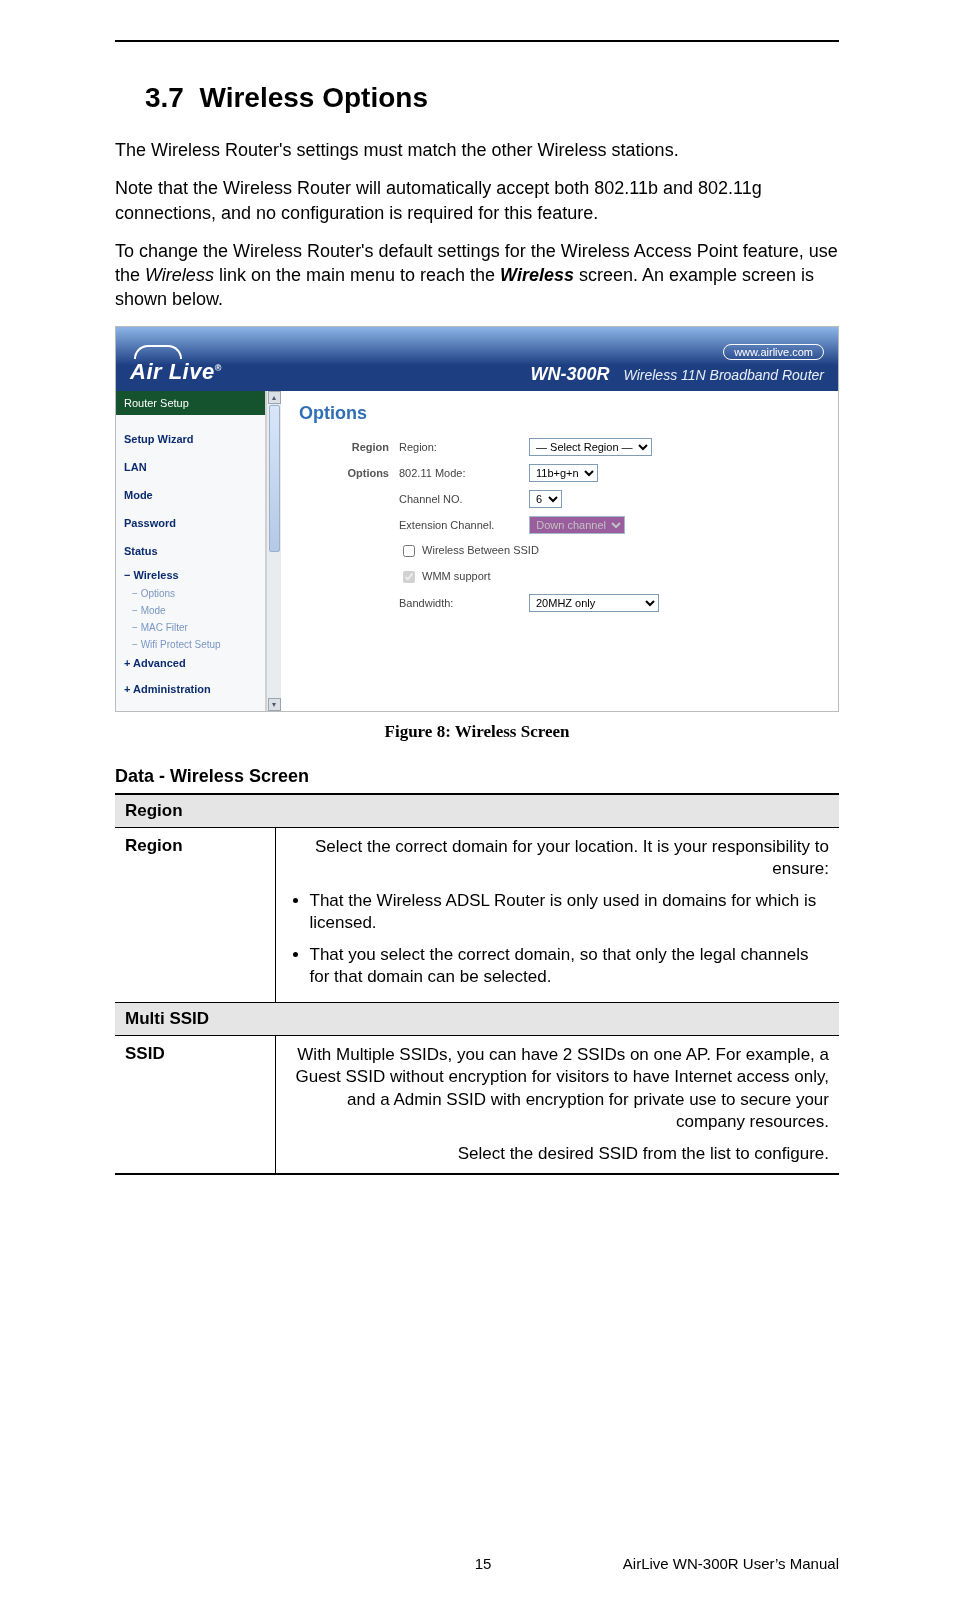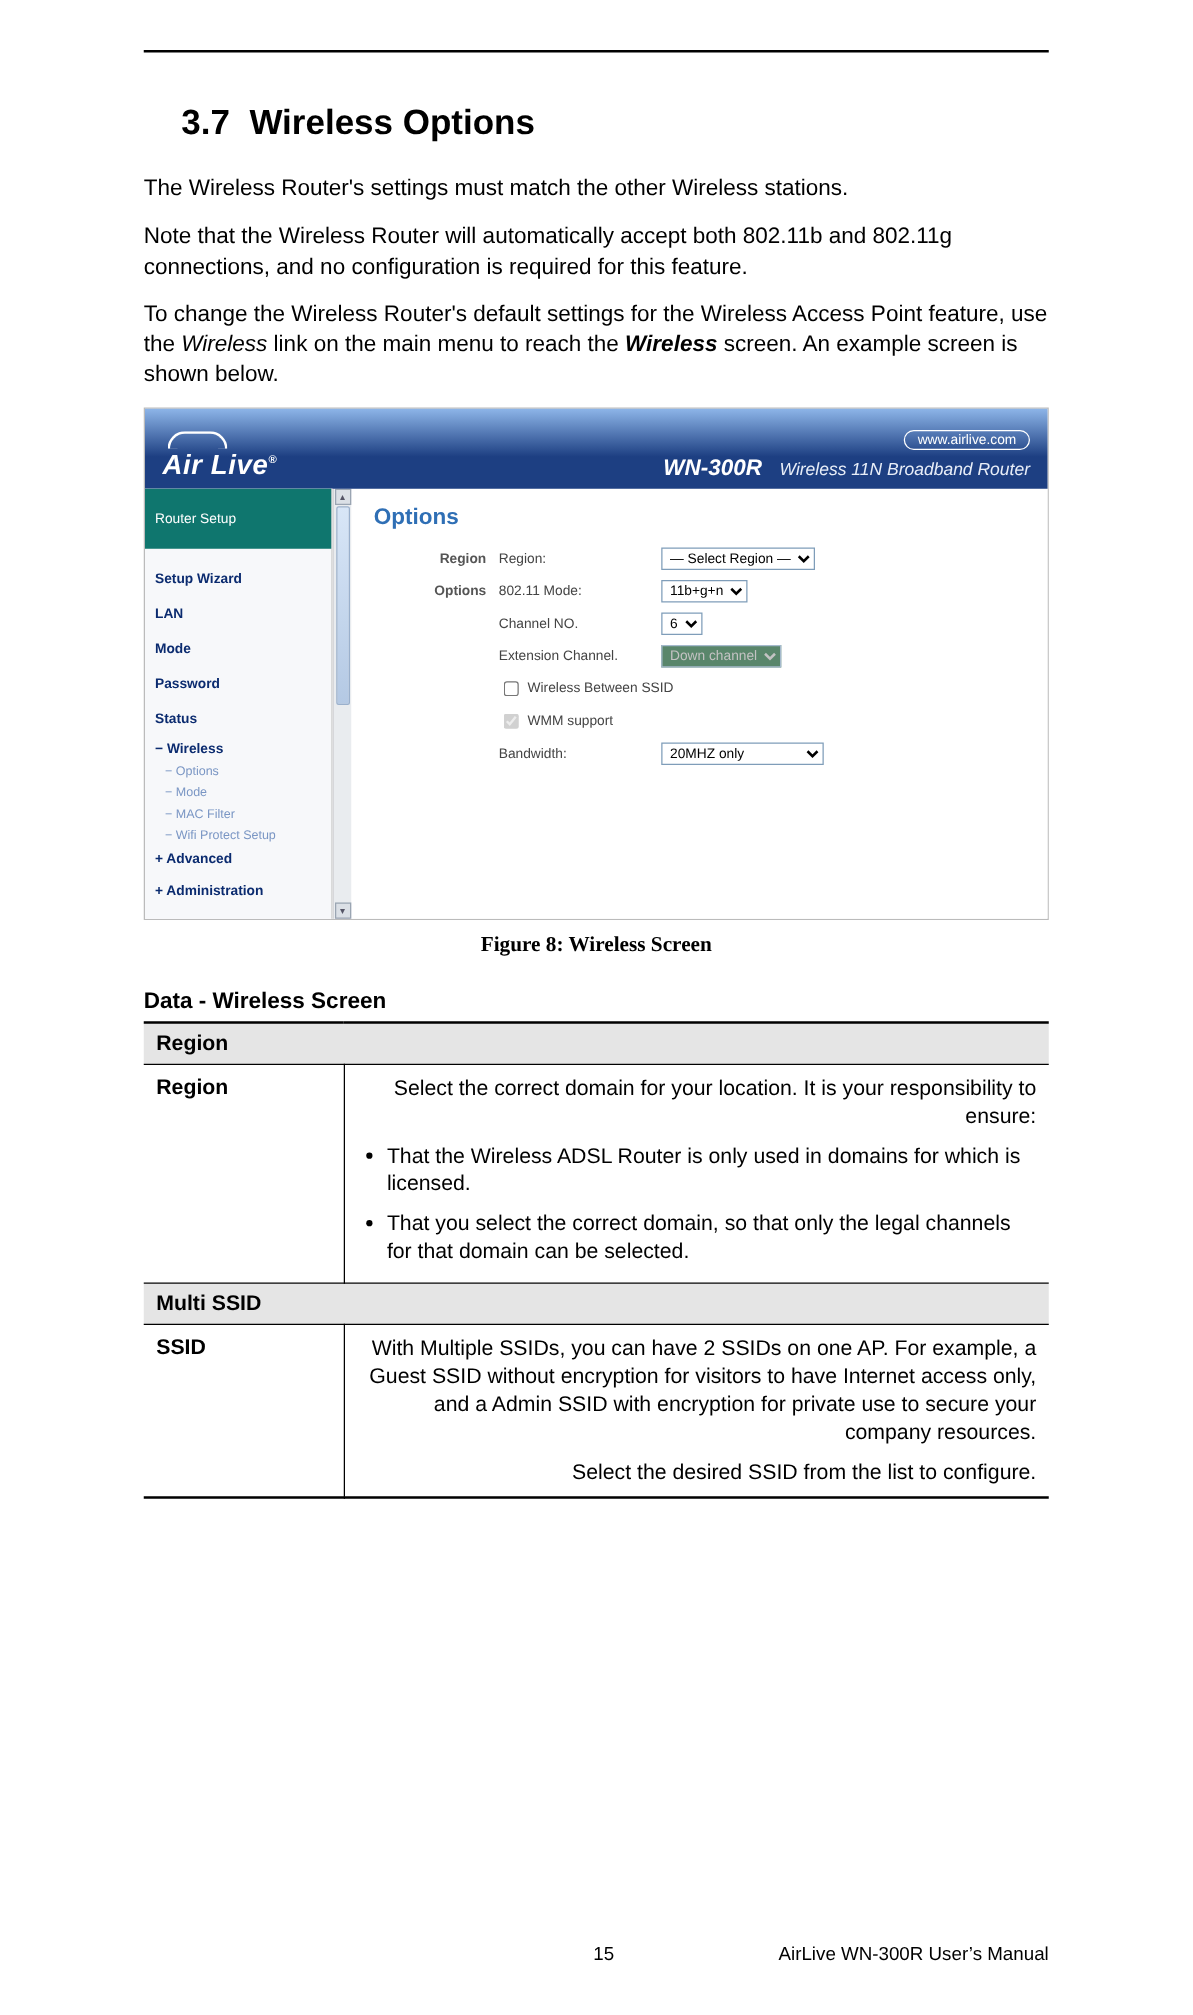--- a/index.html
+++ b/index.html
@@ -94,23 +94,23 @@
     background: #fff;
   }
   .sidebar {
     width: 150px;
     background: #f7f8fa;
     border-right: 1px solid #d0d0d0;
     font-size: 11px;
     position: relative;
   }
   .sidebar-title {
-    background: #0f766e;
+    background: #14532d;
     color: #fff;
-    padding: 18px 8px;
+    padding: 6px 8px;
     font-size: 11px;
   }
   .side-list { padding: 10px 8px 12px 8px; }
   .side-item {
     color: #0b2b6f;
     font-weight: bold;
     padding: 8px 0;
     font-size: 11px;
     cursor: pointer;
   }
@@ -166,21 +166,21 @@
   }
   .form-label { color: #555; text-align: right; padding-right: 10px; font-weight: bold; }
   .field-label { color: #444; font-size: 11px; }
   .sel {
     font-size: 11px;
     border: 1px solid #7f9db9;
     background: #fff;
     padding: 1px 2px;
     height: 18px;
   }
-  .sel.disabled { color: #aaa; background: #14532d; }
+  .sel.disabled { color: #aaa; background: #701a75; text-align: right; }
   .chk { width: 12px; height: 12px; vertical-align: middle; margin-right: 4px; }
   .btn-row {
     margin-top: 18px;
     display: flex;
     gap: 6px;
     justify-content: flex-end;
     padding-right: 60px;
   }
   .btn {
     font-size: 11px;

